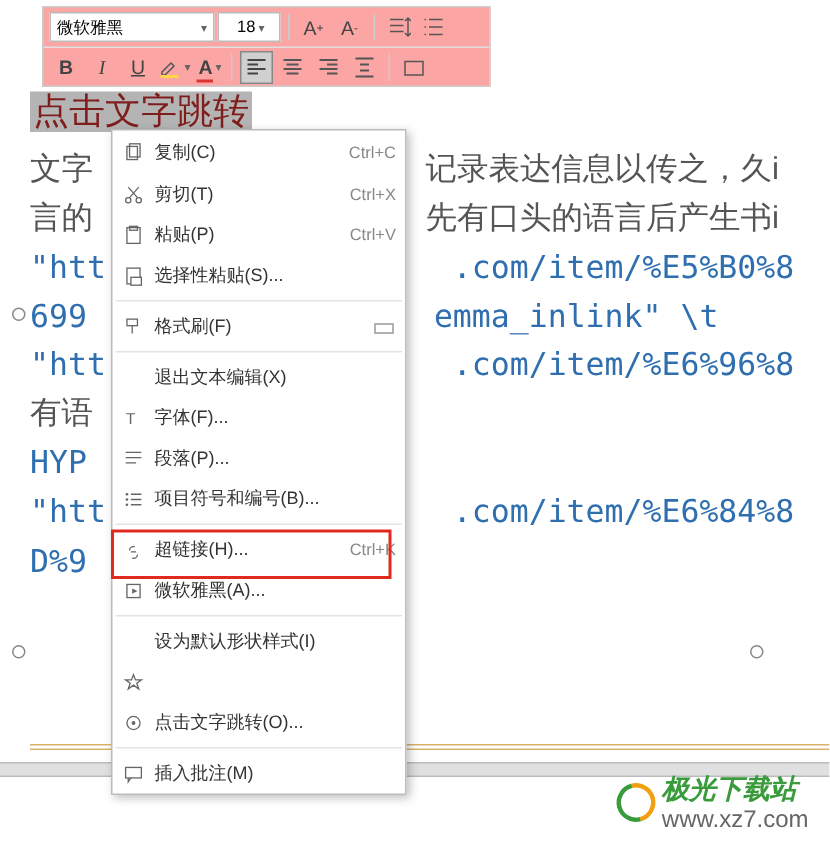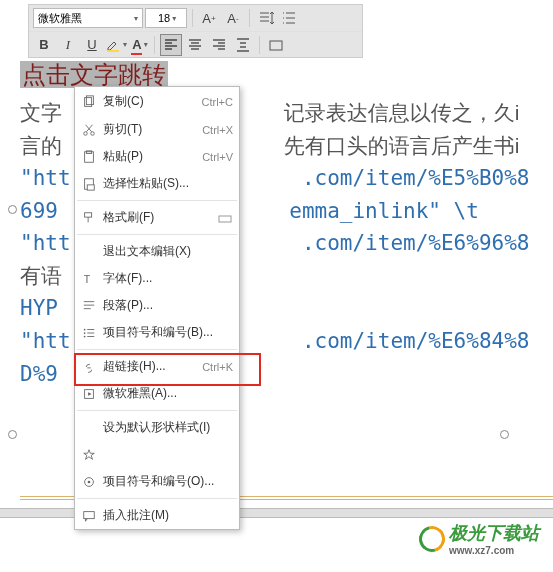--- a/index.html
+++ b/index.html
@@ -8,22 +8,22 @@
     width: 553px;
     height: 572px;
     background: #fff;
     position: relative;
     overflow: hidden;
   }
   .toolbar {
     display: flex;
     flex-direction: column;
     border: 1px solid #ccc;
-    background: #e5e5e5;
-    width: 335px;
+    background: #fca5a5;
+    width: 299px;
     margin: 4px 0 0 28px;
   }
   .toolbar-row {
     display: flex;
     align-items: center;
     height: 26px;
     padding: 0 4px;
     gap: 2px;
   }
   .toolbar-row + .toolbar-row { border-top: 1px solid #e0e0e0; }
@@ -78,21 +78,21 @@
     color: #7f1d1d;
     font-size: 24px;
     padding: 0 2px;
   }
   .line { display:block; }
   .line.blue { color:#2f6fb0; font-family: monospace, sans-serif; font-size:21px;}
   .context-menu {
     position: absolute;
     left: 74px;
     top: 86px;
-    width: 166px;
+    width: 197px;
     background: #fff;
     border: 1px solid #bbb;
     box-shadow: 2px 2px 6px rgba(0,0,0,.25);
     font-size: 12px;
     color: #333;
     z-index: 10;
   }
   .menu-item {
     display: flex;
     align-items: center;
@@ -401,21 +401,21 @@
         </svg>
       </span>
   </div>
   <div class="menu-item">
     <span class="menu-icon">
         <svg viewBox="0 0 16 16">
           <circle cx="8" cy="8" r="5" fill="none" stroke="#666"></circle>
           <circle cx="8" cy="8" r="1.5" fill="#666"></circle>
         </svg>
       </span>
-    <span class="menu-label">项目符号和编号(O)...</span>
+    <span class="menu-label">点击文字跳转(O)...</span>
   </div>
   <div class="menu-sep"></div>
   <div class="menu-item">
     <span class="menu-icon">
         <svg viewBox="0 0 16 16">
           <rect x="2" y="3" width="12" height="8" fill="none" stroke="#666"></rect>
           <path d="M6 11l-2 3v-3" fill="none" stroke="#666"></path>
         </svg>
       </span>
     <span class="menu-label">插入批注(M)</span>
@@ -425,15 +425,15 @@
 <div class="red-box"></div>
 
 <div class="bottom-line"></div>
 <div class="bottom-line2"></div>
 <div class="page-sep"></div>
 
 <div class="footer-logo">
   <div class="swirl"></div>
   <div>
     <div>极光下载站</div>
-    <div style="font-size:10px;font-weight:bold;font-style:normal;color:#666">www.xz7.com</div>
+    <div style="font-size:16px;font-weight:normal;font-style:normal;color:#666">www.xz7.com</div>
   </div>
 </div>
 
 </body></html>

